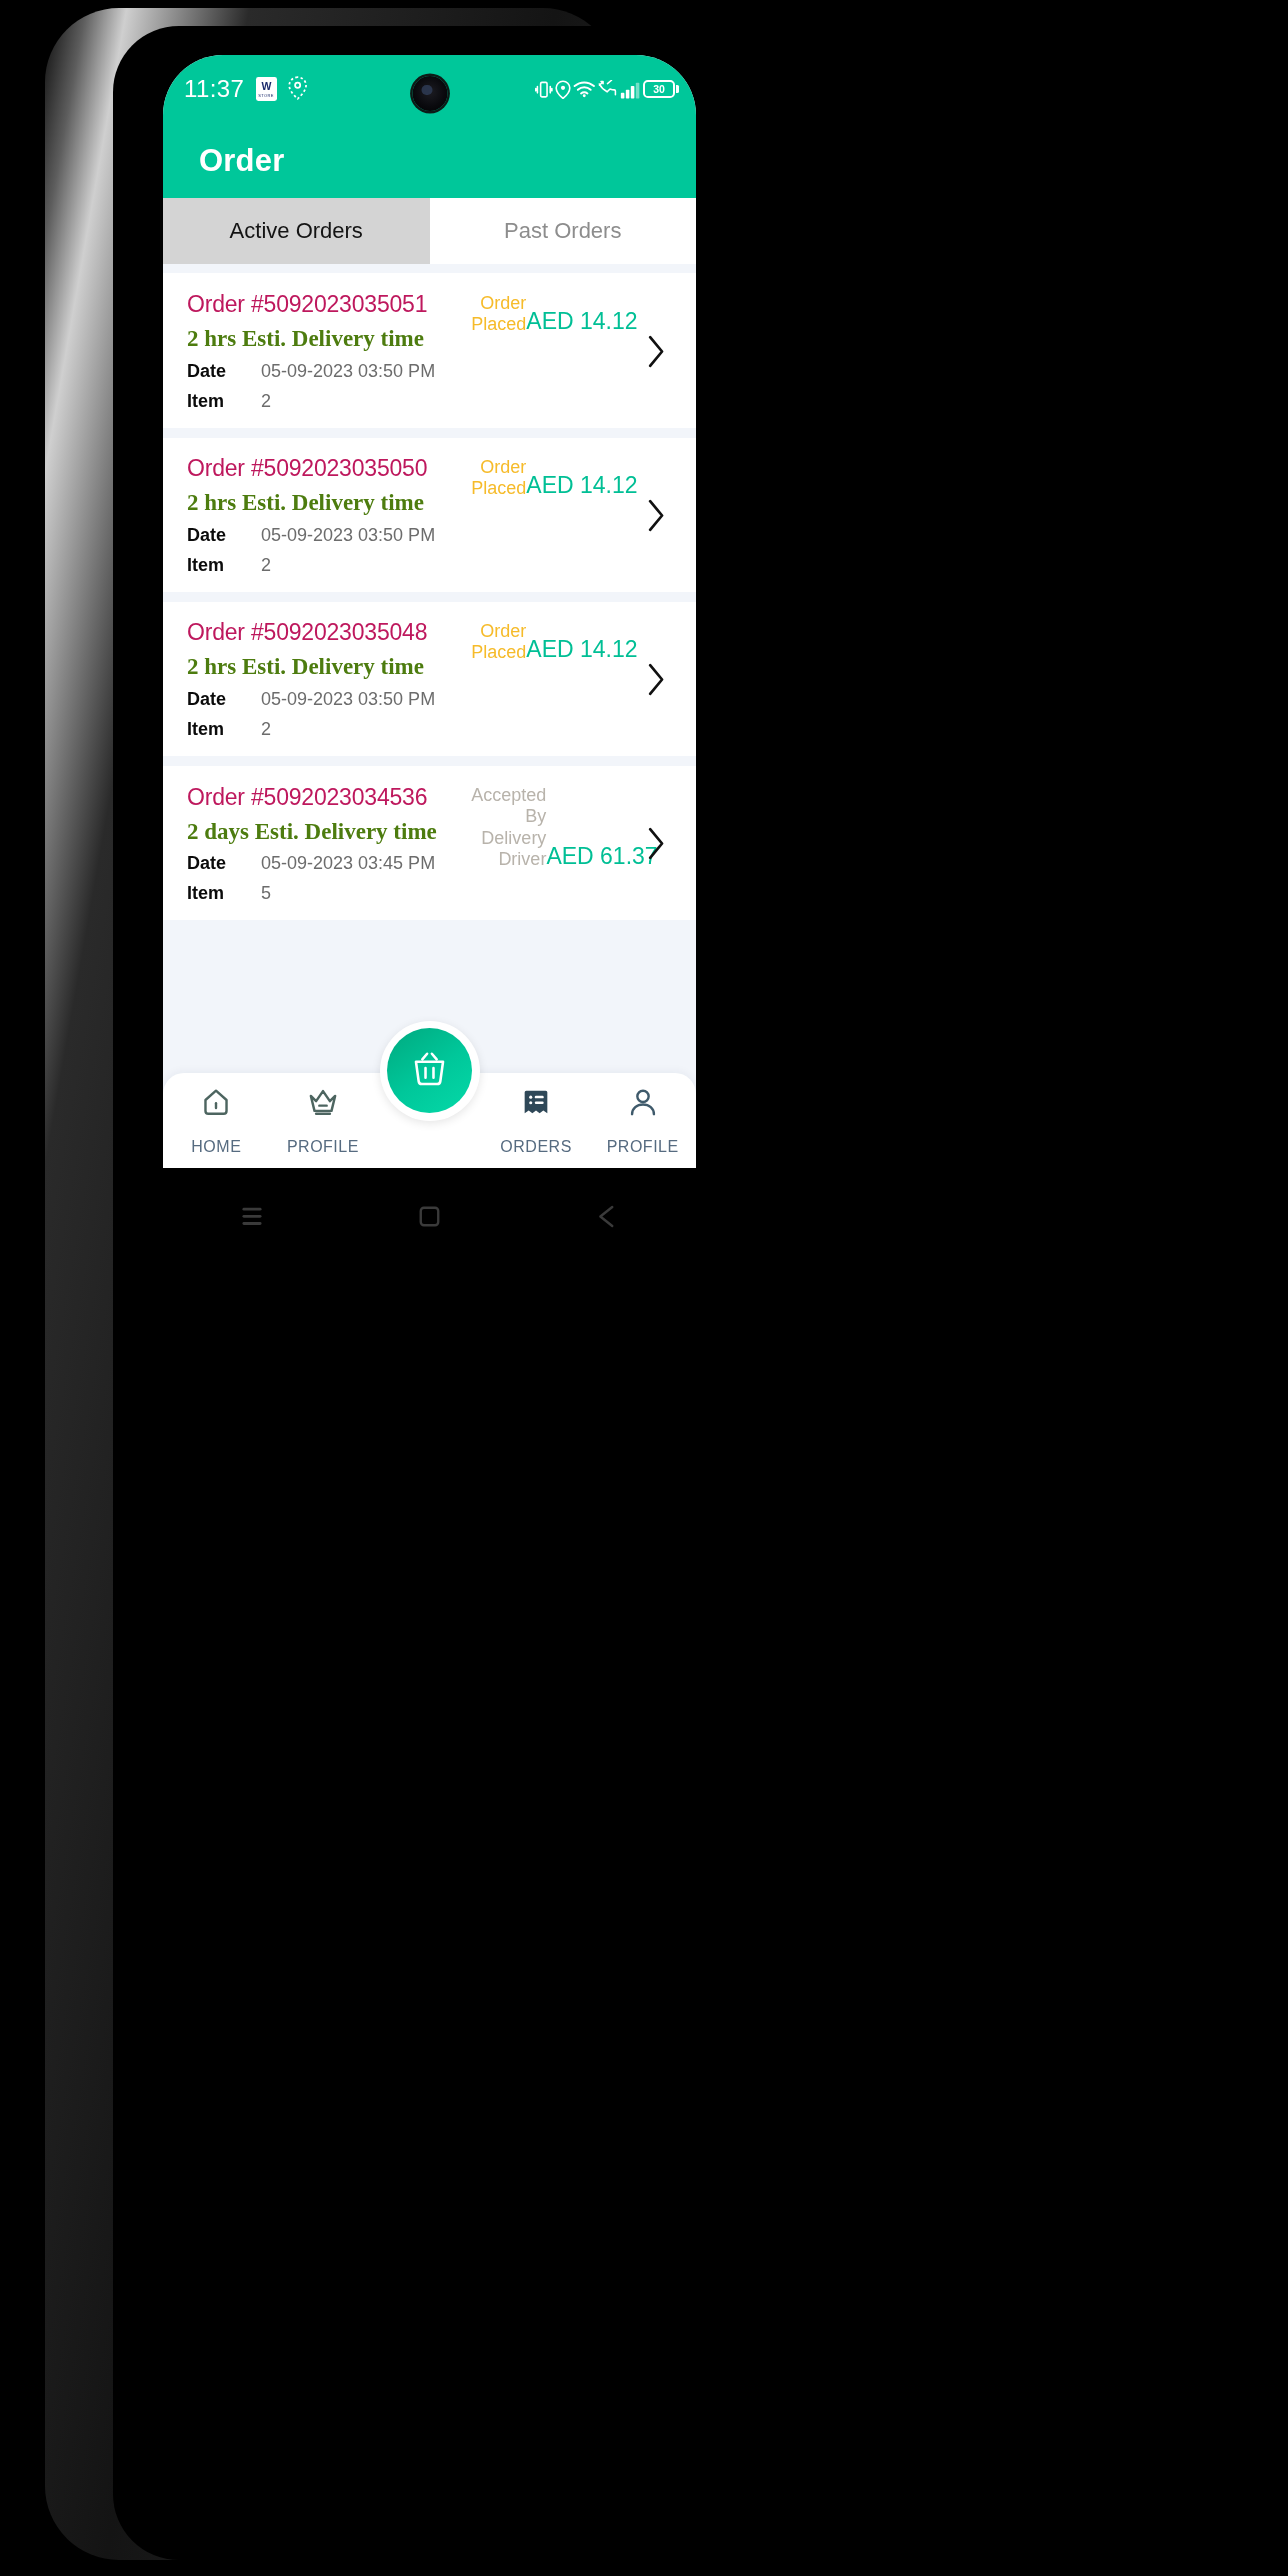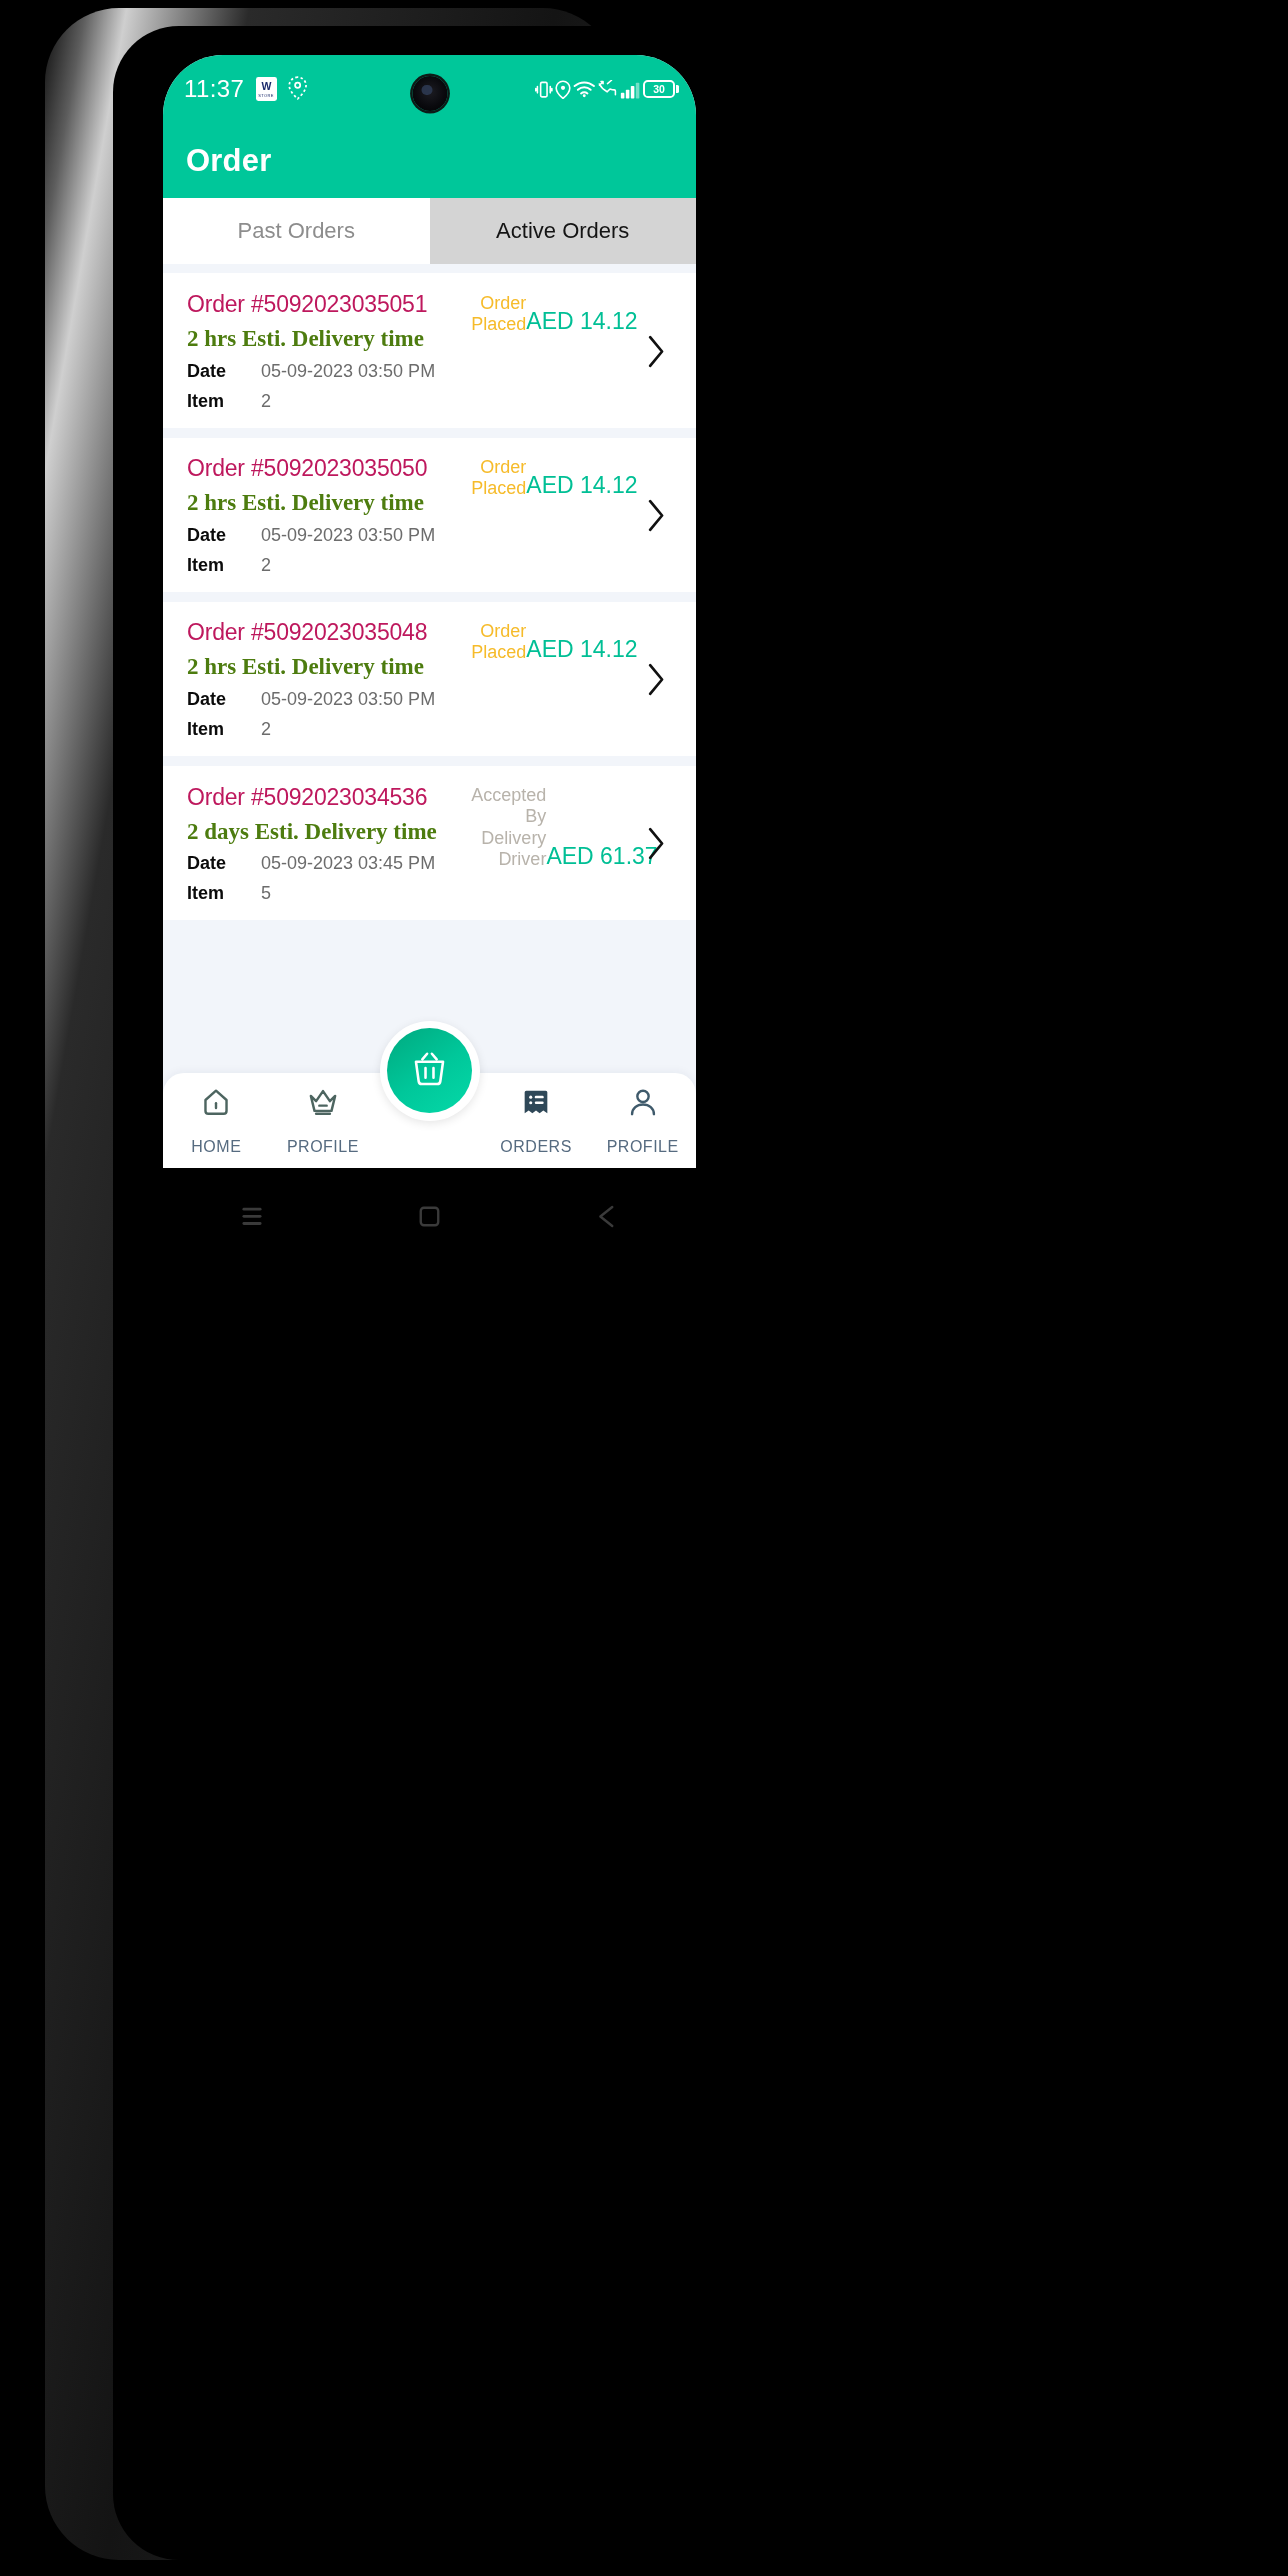--- a/index.html
+++ b/index.html
@@ -66,21 +66,21 @@
     box-shadow:0 0 0 2.4px #0d1b17;
     z-index:5;
   }
   .camera::after{
     content:""; position:absolute; left:9.7px; top:8.9px; width:10.5px; height:10.5px;
     border-radius:50%; background:#2e3b55; opacity:.85;
   }
 
   
   .appbar{
-    background:#00c79a; height:74px; display:flex; align-items:center; padding:0 23px;
+    background:#00c79a; height:74px; display:flex; align-items:center; padding:0 36px;
   }
   .appbar-title{ color:#fff; font-size:31px; font-weight:700; letter-spacing:0.2px; }
 
   
   .tabs{ display:flex; height:66px; background:#fff; }
   .tab{
     flex:1; display:flex; align-items:center; justify-content:center;
     font-size:22px; color:#8d8d8d;
   }
   .tab.active{ background:#d4d4d4; color:#141414; }
@@ -220,25 +220,25 @@
             </div>
 
             <div class="camera"></div>
           </div>
 
           <div class="appbar">
             <span class="appbar-title">Order</span>
           </div>
 
           <div class="tabs">
+            <div class="tab active">
+              <span>Active Orders</span>
+            </div>
             <div class="tab">
               <span>Past Orders</span>
-            </div>
-            <div class="tab active">
-              <span>Active Orders</span>
             </div>
           </div>
 
           <div class="list">
 
             <div class="card">
               <div class="card-left">
                 <div class="order-no">Order #5092023035051</div>
                 <div class="eta">2 hrs Esti. Delivery time</div>
                 <div class="kv">

